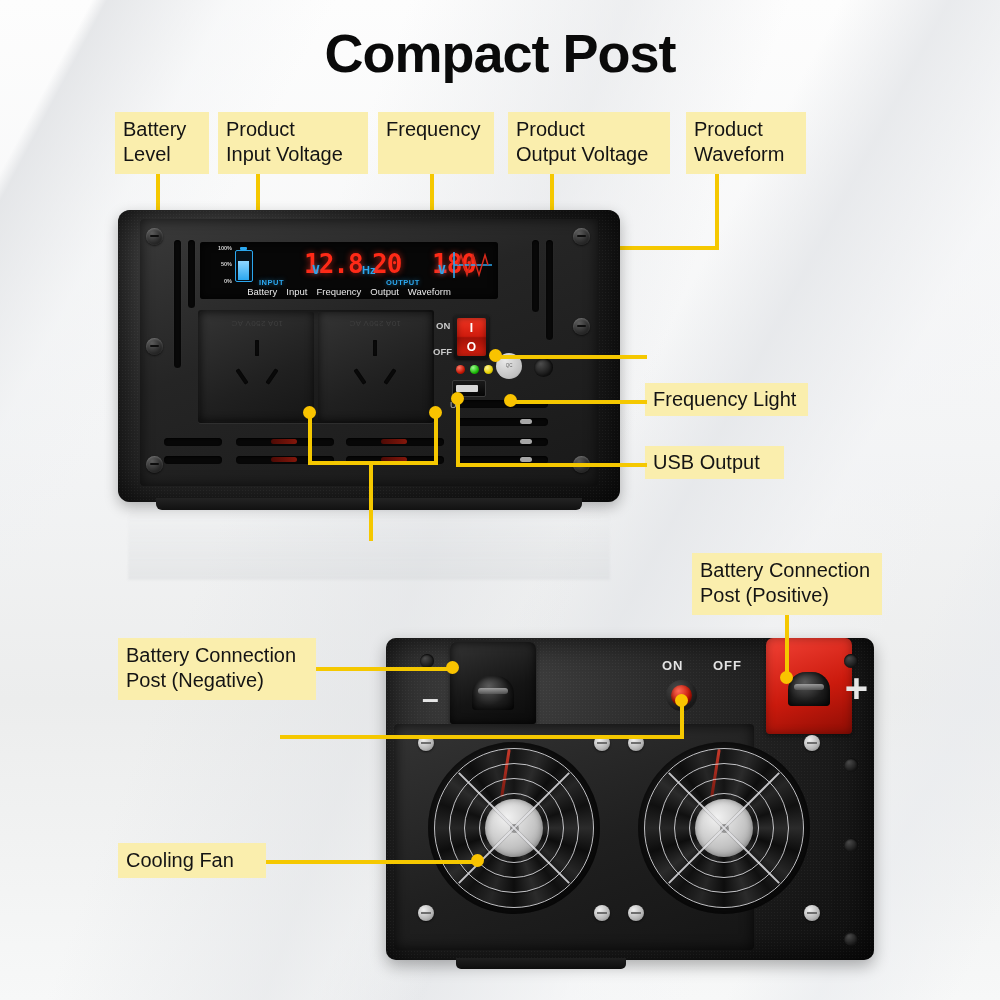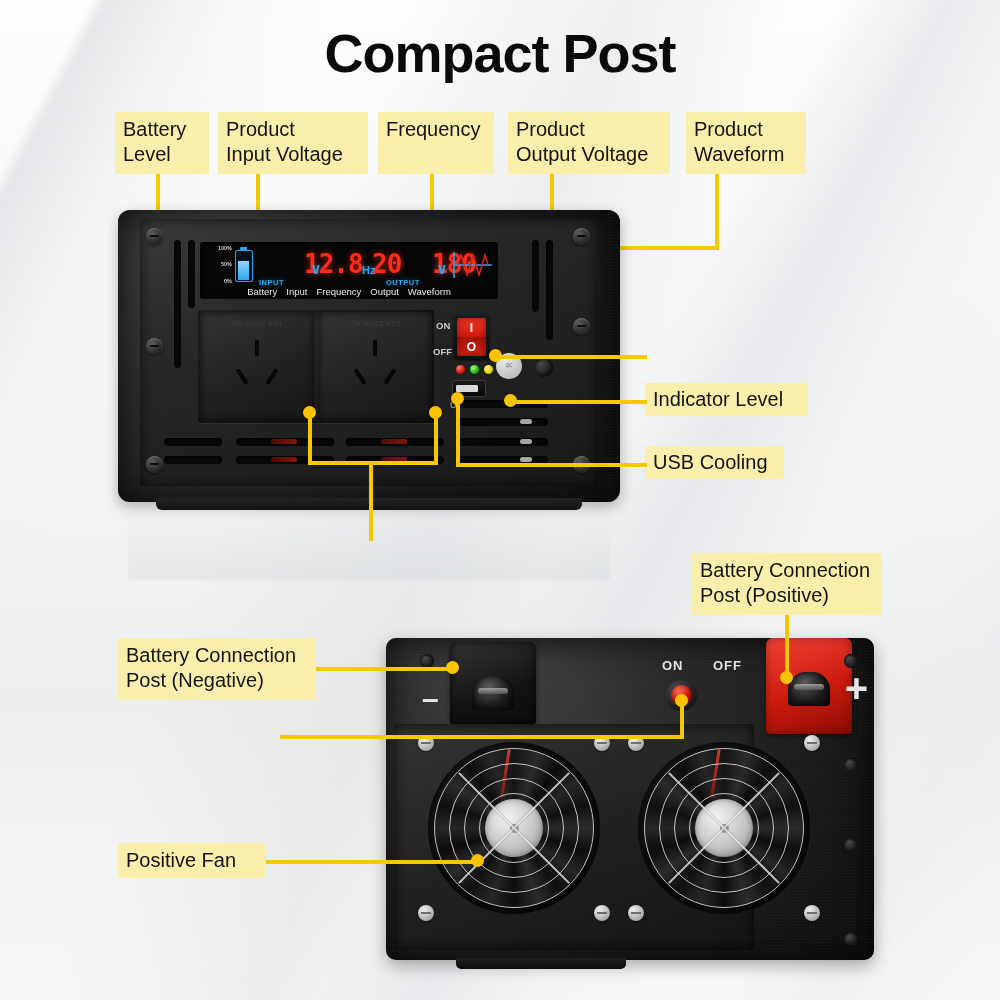--- a/index.html
+++ b/index.html
@@ -336,25 +336,25 @@
       <div class="vslot wh" style="left:338px;top:246px;width:92px;"></div>
       <div class="vslot" style="left:338px;top:190px;width:92px;"></div>
       <div class="vslot wh" style="left:338px;top:208px;width:92px;"></div>
     </div>
     <div class="base"></div>
   </div>
 
   <div class="ln lnh" style="left:500px;top:355px;width:147px;"></div>
   <div class="dot" style="left:489px;top:349px;"></div>
 
-  <div class="cal" style="left:645px;top:383px;width:163px;height:33px;line-height:22px;">Indicator Level</div>
+  <div class="cal" style="left:645px;top:383px;width:163px;height:33px;line-height:22px;">Frequency Light</div>
   <div class="ln lnh" style="left:512px;top:400px;width:135px;"></div>
   <div class="dot" style="left:504px;top:394px;"></div>
 
-  <div class="cal" style="left:645px;top:446px;width:139px;height:33px;line-height:22px;">USB Cooling</div>
+  <div class="cal" style="left:645px;top:446px;width:139px;height:33px;line-height:22px;">USB Output</div>
   <div class="ln lnh" style="left:456px;top:463px;width:191px;"></div>
   <div class="ln lnv" style="left:456px;top:398px;height:67px;"></div>
   <div class="dot" style="left:451px;top:392px;"></div>
 
   <div class="ln lnv" style="left:308px;top:412px;height:51px;"></div>
   <div class="dot" style="left:303px;top:406px;"></div>
   <div class="ln lnv" style="left:434px;top:412px;height:51px;"></div>
   <div class="dot" style="left:429px;top:406px;"></div>
   <div class="ln lnh" style="left:308px;top:461px;width:130px;"></div>
   <div class="ln lnv" style="left:369px;top:461px;height:80px;"></div>
@@ -436,16 +436,16 @@
 
   <div class="cal" style="left:118px;top:638px;width:198px;height:62px;">Battery Connection
 Post (Negative)</div>
   <div class="ln lnh" style="left:316px;top:667px;width:138px;"></div>
   <div class="dot" style="left:446px;top:661px;"></div>
 
   <div class="ln lnh" style="left:280px;top:735px;width:404px;"></div>
   <div class="ln lnv" style="left:680px;top:700px;height:38px;"></div>
   <div class="dot" style="left:675px;top:694px;"></div>
 
-  <div class="cal" style="left:118px;top:843px;width:148px;height:35px;line-height:24px;">Positive Fan</div>
+  <div class="cal" style="left:118px;top:843px;width:148px;height:35px;line-height:24px;">Cooling Fan</div>
   <div class="ln lnh" style="left:266px;top:860px;width:212px;"></div>
   <div class="dot" style="left:471px;top:854px;"></div>
 </div>
 
 </body></html>

